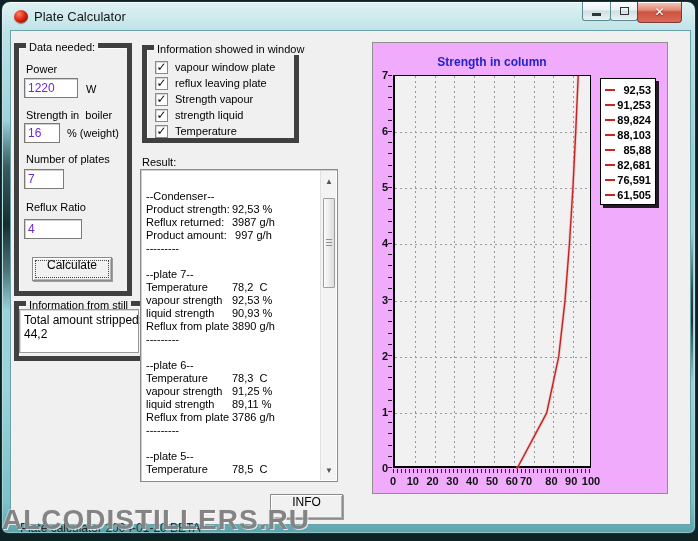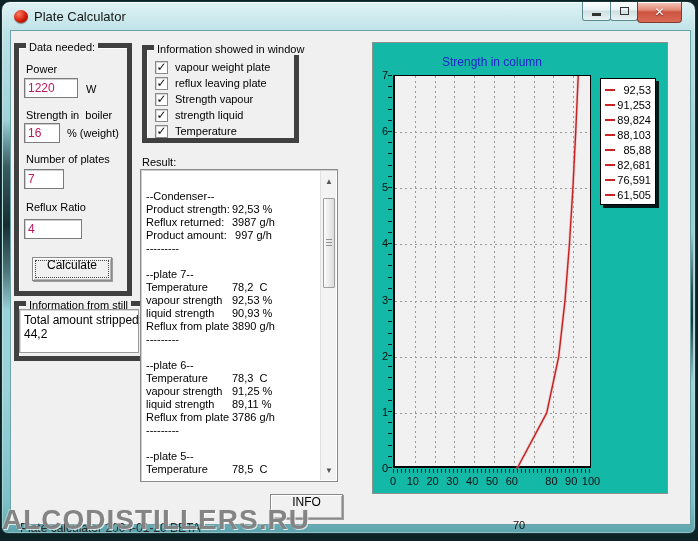--- a/index.html
+++ b/index.html
@@ -39,21 +39,21 @@
   
   .client{position:absolute;left:9px;top:29px;width:679px;height:493px;background:#f0f0f0;
     box-shadow:0 0 0 1px #69a3a9;font-size:11px;color:#000;}
 
   
   .groupbox{position:absolute;border:5px solid #404040;box-shadow:inset 1px 1px 0 #fdfdfd;text-decoration:underline;}
   .groupbox .gb-title{position:absolute;top:-7px;left:7px;background:#f0f0f0;padding:0 3px;font-size:11px;white-space:pre;}
 
   
   .tinput{position:absolute;height:20px;background:#fff;border:1px solid #7b7b7b;
-    box-shadow:inset 1px 1px 0 #cfcfcf;font-size:12px;padding:1px 3px;color:#be185d;outline:none;}
+    box-shadow:inset 1px 1px 0 #cfcfcf;font-size:12px;padding:1px 3px;color:#6d28d9;outline:none;}
   .flabel{position:absolute;white-space:pre;font-size:11px;}
   .funit{position:absolute;white-space:pre;font-size:11px;}
 
   
   .btn{position:absolute;background:#f1f1f1;border:1px solid #8a8a8a;font-size:12px;color:#000;
     box-shadow:inset 1px 1px 0 #ffffff, inset -1px -1px 0 #b5b5b5, 1px 1px 0 #9d9d9d;
     display:flex;align-items:flex-start;justify-content:center;cursor:default;}
   .btn.calc{outline:1px dotted #444;outline-offset:-4px;}
 
   
@@ -79,21 +79,21 @@
   .vscroll{position:absolute;top:1px;right:1px;bottom:1px;width:16px;background:#f3f3f3;border-left:1px solid #e0e0e0;}
   .sb-arrow{position:absolute;left:0;width:16px;height:16px;display:flex;align-items:center;justify-content:center;
     color:#555;font-size:8px;}
   .sb-up{top:2px;} .sb-down{bottom:2px;}
   .sb-thumb{position:absolute;left:2px;top:27px;width:12px;height:90px;border:1px solid #9e9e9e;border-radius:1px;
     background:linear-gradient(90deg,#fbfbfb,#dcdcdc);}
   .sb-grip{position:absolute;left:2px;right:2px;top:50%;margin-top:-4px;height:8px;
     background:repeating-linear-gradient(180deg,#8f8f8f 0 1px,transparent 1px 3px);}
 
   
-  .chart-panel{position:absolute;left:361px;top:11px;width:296px;height:452px;background:#14b8a6;border:1px solid #909090;}
+  .chart-panel{position:absolute;left:361px;top:11px;width:296px;height:452px;background:#f0abfc;border:1px solid #909090;font-weight:bold;}
   .chart-title{position:absolute;left:20px;top:12px;width:198px;text-align:center;color:#2323cc;font-size:12px;}
   .plot{position:absolute;left:20px;top:32px;width:198px;height:393px;background:#f1f1f1;
     border:1px solid #000;border-left-width:2px;border-bottom-width:2px;}
   .gl-v{position:absolute;top:0;bottom:0;width:1px;
     background:repeating-linear-gradient(180deg,#9a9a9a 0 2px,transparent 2px 5px);}
   .gl-h{position:absolute;left:0;right:0;height:1px;
     background:repeating-linear-gradient(90deg,#9a9a9a 0 2px,transparent 2px 5px);}
   .curve-svg{position:absolute;left:0;top:0;width:198px;height:393px;overflow:visible;}
   .ticks-x{position:absolute;left:20px;top:426px;width:198px;height:4px;
     background:repeating-linear-gradient(90deg,#222 0 1px,transparent 1px 4px);}
@@ -163,21 +163,21 @@
       <div class="groupbox" style="left:3px;top:270px;width:131px;height:60px;">
         <span class="gb-title">Information from still</span>
       </div>
       <div class="still-box" style="left:8px;top:278px;width:120px;height:44px;"><span>Total amount stripped:</span><br><span>44,2</span></div>
 
       <div class="groupbox" style="left:131px;top:14px;width:157px;height:98px;">
         <span class="gb-title">Information showed in window</span>
         <div style="position:absolute;left:0;top:9px;right:0;">
             <div class="cb-row">
               <span class="cb">✓</span>
-              <span class="cb-label">vapour weight plate</span>
+              <span class="cb-label">vapour window plate</span>
             </div>
             <div class="cb-row">
               <span class="cb">✓</span>
               <span class="cb-label">reflux leaving plate</span>
             </div>
             <div class="cb-row">
               <span class="cb">✓</span>
               <span class="cb-label">Strength vapour</span>
             </div>
             <div class="cb-row">
@@ -254,21 +254,21 @@
         <div class="ticks-x"></div>
         <div class="ticks-y"></div>
         <div id="xticks">
             <div class="xtick" style="left: 20px;">0</div>
             <div class="xtick" style="left: 39.8px;">10</div>
             <div class="xtick" style="left: 59.6px;">20</div>
             <div class="xtick" style="left: 79.4px;">30</div>
             <div class="xtick" style="left: 99.2px;">40</div>
             <div class="xtick" style="left: 119px;">50</div>
             <div class="xtick" style="left: 138.8px;">60</div>
-            <div class="xtick" style="left: 146px; margin-top: 44px;">70</div>
+            <div class="xtick" style="left: 153px;">70</div>
             <div class="xtick" style="left: 178.4px;">80</div>
             <div class="xtick" style="left: 198.2px;">90</div>
             <div class="xtick" style="left: 218px;">100</div>
           </div>
         <div id="yticks">
             <div class="ytick" style="top: 419px;">0</div>
             <div class="ytick" style="top: 362.857px;">1</div>
             <div class="ytick" style="top: 306.714px;">2</div>
             <div class="ytick" style="top: 250.571px;">3</div>
             <div class="ytick" style="top: 194.429px;">4</div>

